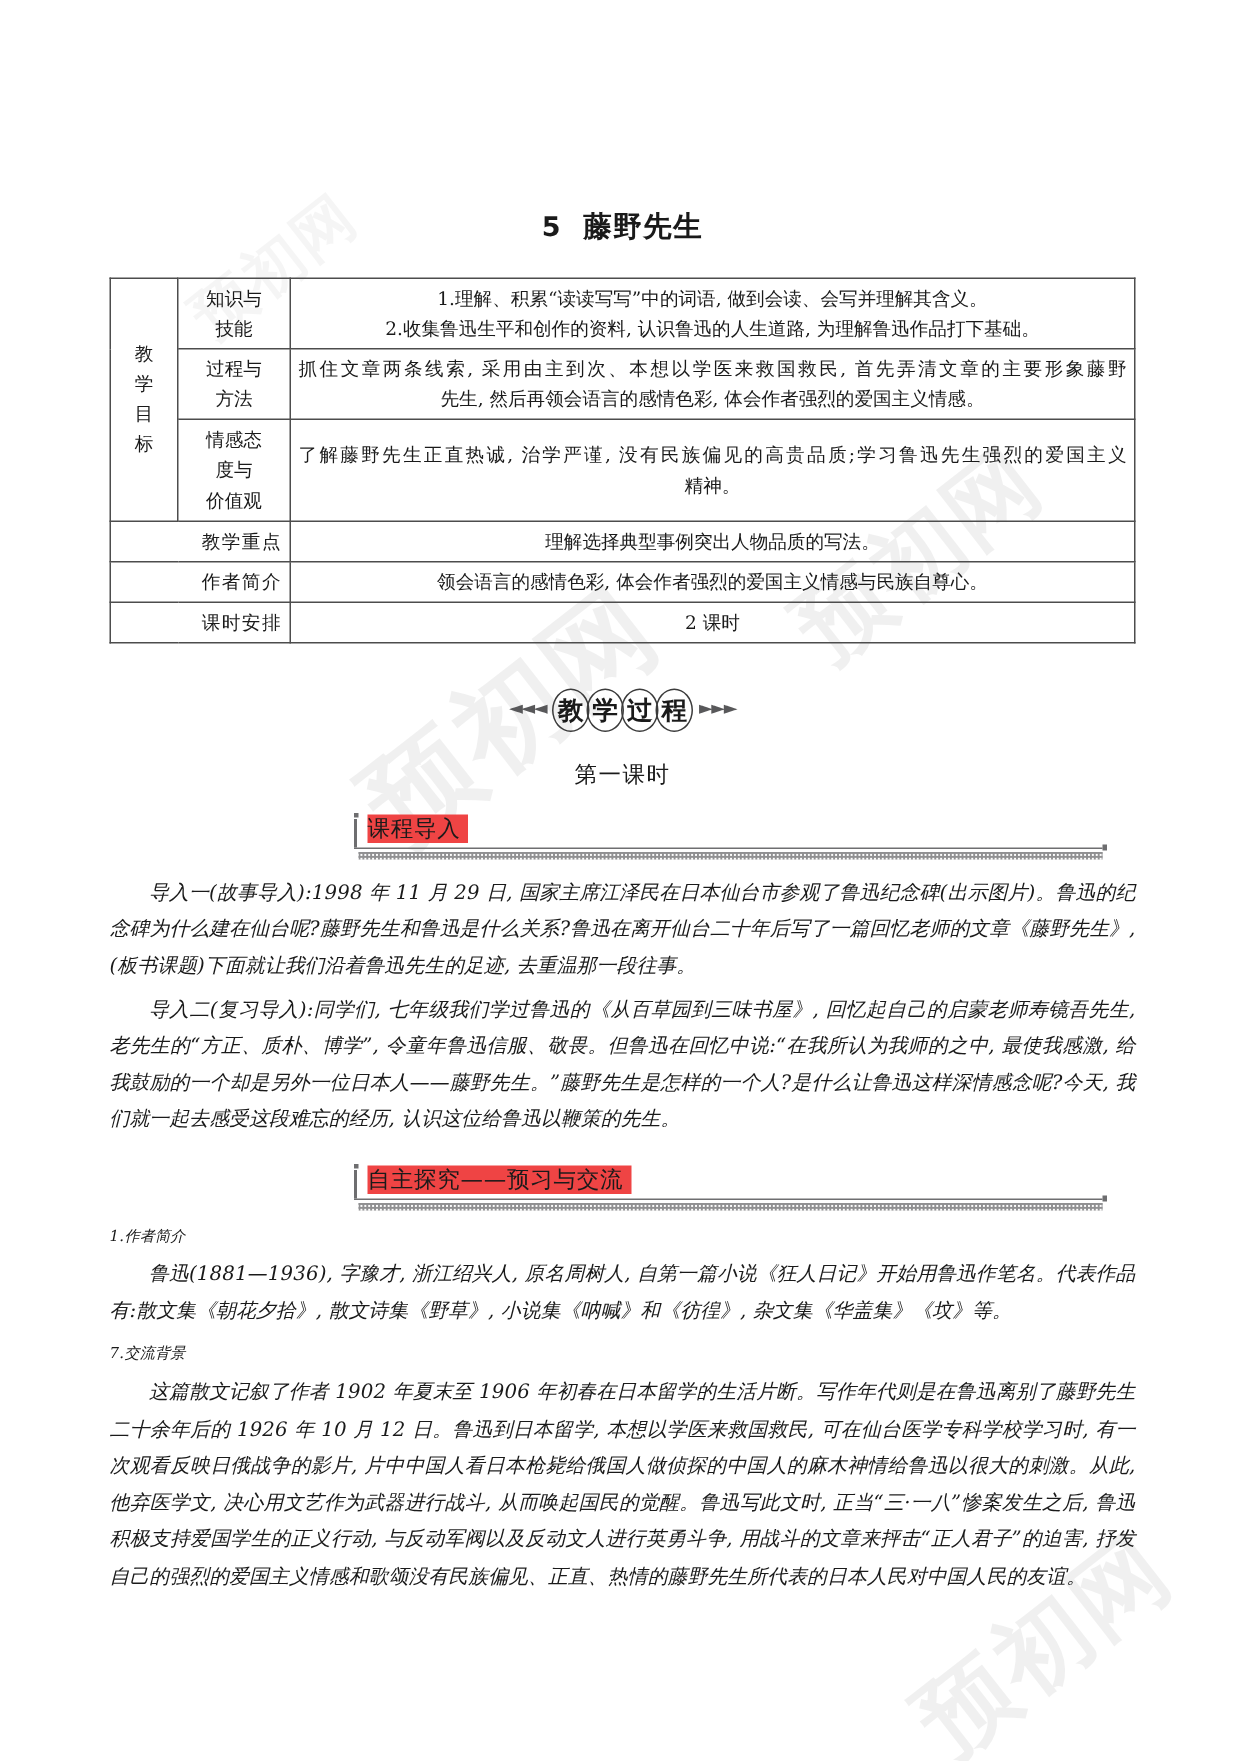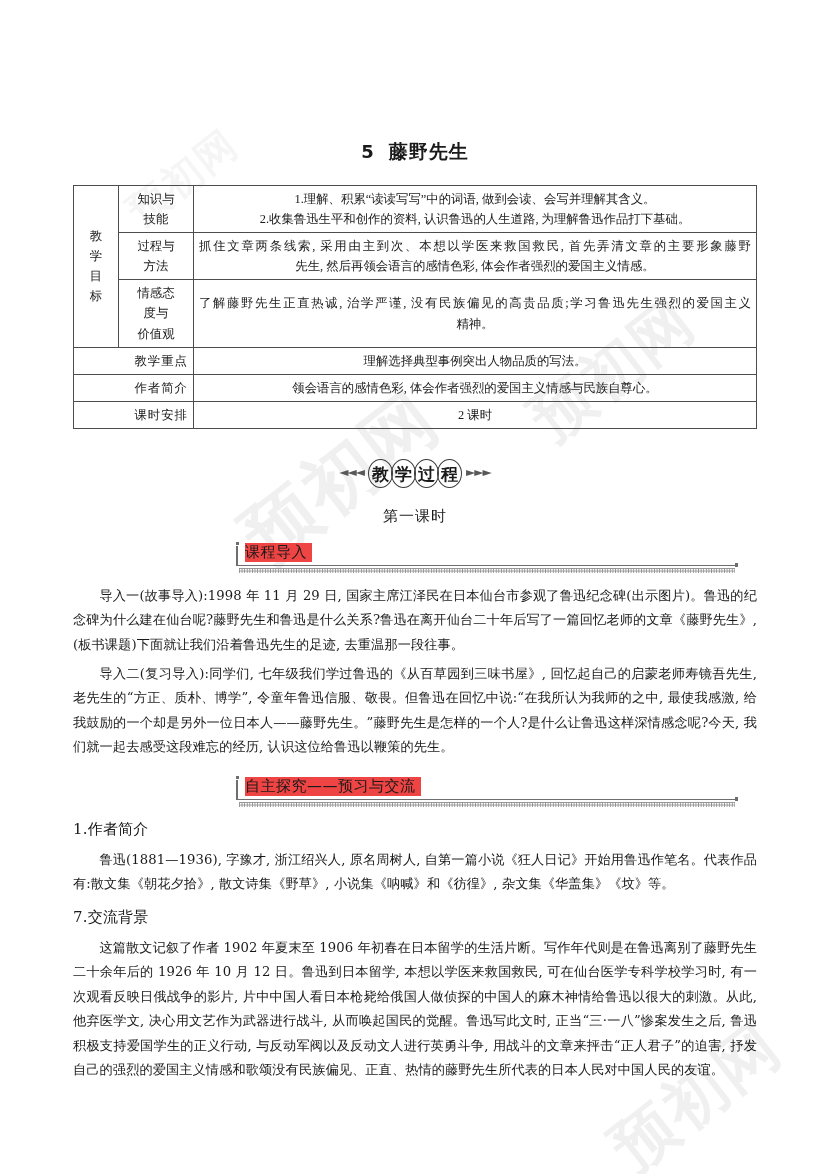--- a/index.html
+++ b/index.html
@@ -83,21 +83,20 @@
   }
   .cell-vert span { display: block; }
   .cell-sub {
     text-align: center;
     line-height: 1.55;
   }
   .cell-sub span { display: block; }
   .cell-body {
     text-align: center;
     padding: 4px 9px;
-    font-family: Liberation Serif, serif;
   }
   .cell-body .ln { display: block; }
   .cell-body.just .ln:first-child { text-align: justify; text-align-last: justify; }
   .span-label {
     text-align: right;
     letter-spacing: 1px;
   }
 
   
   .proc-banner {
@@ -214,28 +213,30 @@
     margin: 0 auto;
   }
   p.para {
     font-size: 13.2px;
     line-height: 1.86;
     margin: 4px 0 0 0;
     text-align: justify;
     text-justify: inter-ideograph;
     text-indent: 2em;
     letter-spacing: 0.1px;
+    font-style: italic;
   }
   p.para.first { margin-top: 9px; }
   p.sub-head {
-    font-size: 15px;
+    font-size: 10px;
     line-height: 1.86;
     margin: 7px 0 0 0;
     text-indent: 0;
     letter-spacing: 0.2px;
+    font-style: italic;
   }
 </style>
 </head>
 <body>
 
 <div class="watermark-layer">
   <div class="wm wm-a">预初网</div>
   <div class="wm wm-b">预初网</div>
   <div class="wm wm-c">预初网</div>
   <div class="wm wm-d">预初网</div>

